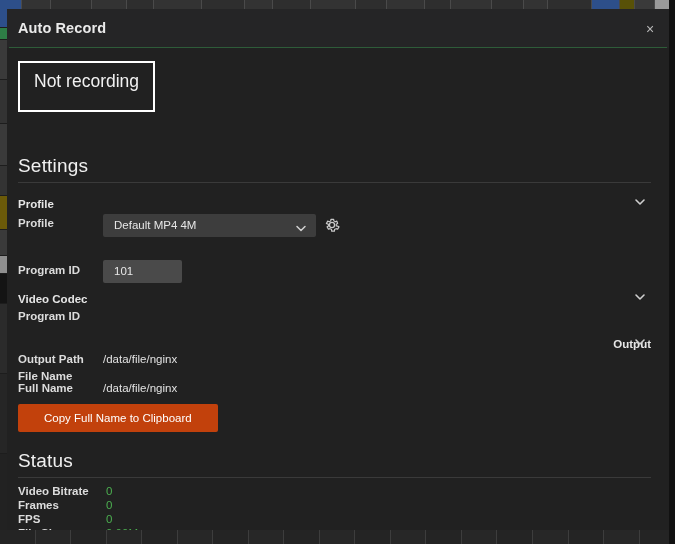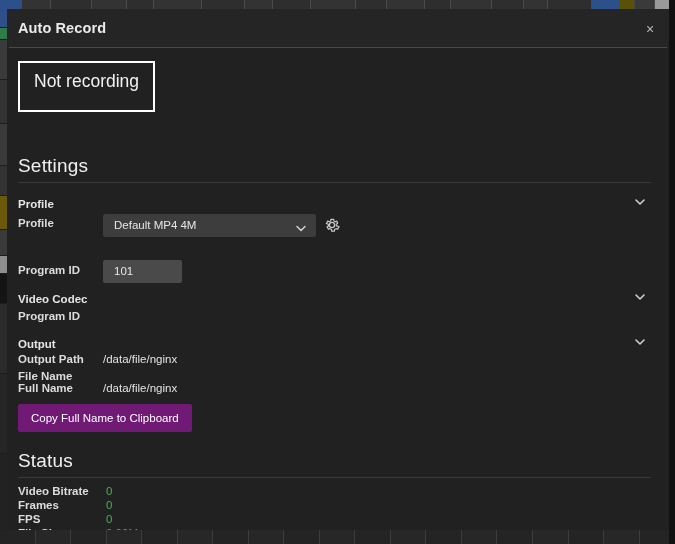--- a/index.html
+++ b/index.html
@@ -218,27 +218,27 @@
   .textbox-val {
     position: absolute;
     left: 11px; top: 5px;
     font-size: 11.5px;
     color: #e8e8e8;
   }
 
   
   .btn-green {
     position: absolute;
-    background: #701a75;
+    background: #c2410c;
     color: #ffffff;
     border: none;
     border-radius: 2px;
     font-size: 11.5px;
     height: 28px;
-    padding: 0 13px;
+    padding: 0 26px;
     cursor: pointer;
     font-family: "Liberation Sans", sans-serif;
   }
 </style>
 </head>
 <body>
 
 <div id="backdrop">
   <div class="bg-topbar" id="bg-topbar">
       <div class="bg-cell" style="width: 24px; background: rgb(45, 79, 138);"></div>
@@ -359,21 +359,21 @@
       <div class="textbox" style="left:85px; top:0px;">
         <span class="textbox-val">101</span>
       </div>
     </div>
 
 
     <div class="row" style="top:258px; height:26px;">
       <span class="row-label" style="top:4px;">Program ID</span>
     </div>
 
-    <div class="grp" style="top:286px;">
+    <div class="grp" style="top:286px;text-align:right;">
       <span class="grp-label">Output</span>
       <span class="chev">
         <svg width="14" height="16" viewBox="0 0 14 16">
             <path d="M3 6 L7 10 L11 6" stroke="#cfcfcf" stroke-width="1.6" fill="none" stroke-linecap="round" stroke-linejoin="round"></path>
           </svg>
       </span>
     </div>
 
     <div class="row" style="top:305px; height:15px;">
       <span class="row-label">Output Path</span>

